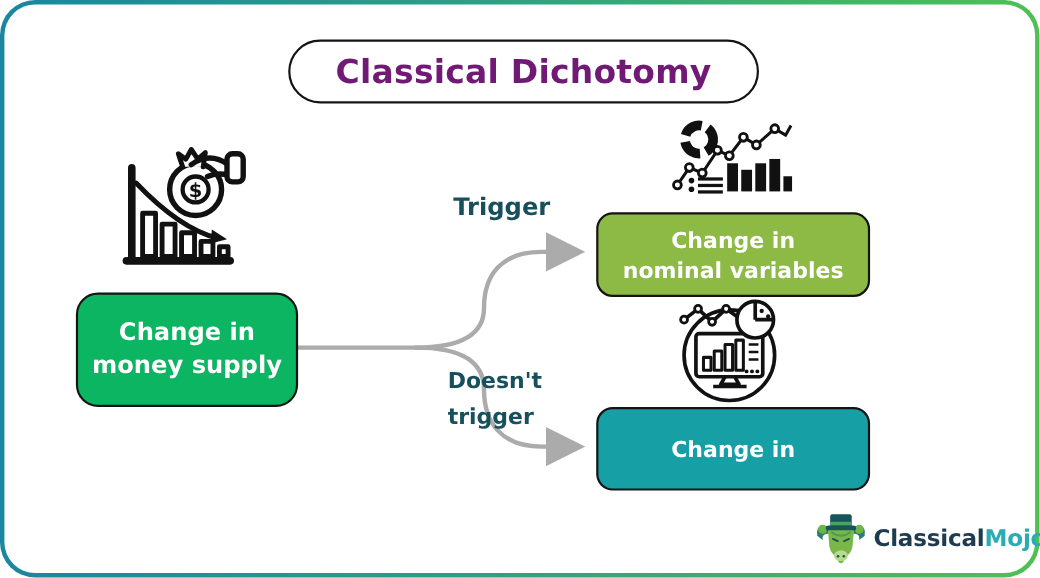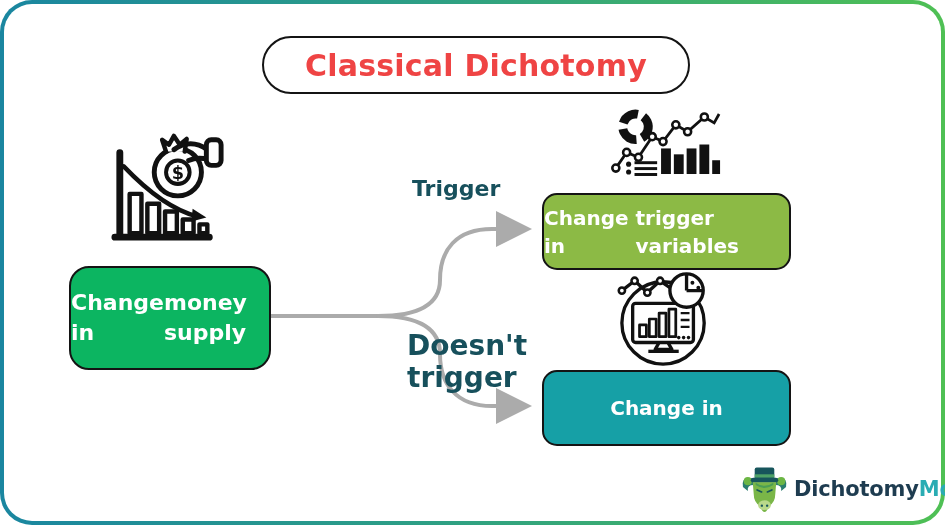--- a/index.html
+++ b/index.html
@@ -10,33 +10,33 @@
     border-radius:32px;padding:4px;
   }
   .frame-inner{
     position:relative;width:100%;height:100%;background:#ffffff;border-radius:28px;box-sizing:border-box;
   }
   .abs{position:absolute;}
   .title-pill{
     left:258px;top:32px;width:428px;height:58px;box-sizing:border-box;
     border:2.5px solid #141414;border-radius:32px;
     display:flex;align-items:center;justify-content:center;
-    font-size:30px;font-weight:bold;color:#ef4444;letter-spacing:.2px;
+    font-size:30px;font-weight:bold;color:#701a75;letter-spacing:.2px;
   }
   .node{
     box-sizing:border-box;border:2.5px solid #141414;
-    display:flex;flex-direction:row;align-items:center;justify-content:center;
-    color:#ffffff;font-weight:bold;text-align:left;
+    display:flex;flex-direction:column;align-items:center;justify-content:center;
+    color:#ffffff;font-weight:bold;text-align:center;
   }
   .node-money{left:65px;top:262px;width:202px;height:104px;border-radius:20px;background:#0cb561;font-size:22px;line-height:30px;}
   .node-nominal{left:538px;top:189px;width:249px;height:77px;border-radius:15px;background:#8cba45;font-size:20px;line-height:28px;}
   .node-real{left:538px;top:366px;width:249px;height:76px;border-radius:15px;background:#16a0a6;font-size:20px;line-height:28px;}
   .edge-label{color:#17505c;font-weight:bold;}
   .lbl-trigger{left:408px;top:172px;width:110px;font-size:22px;}
-  .lbl-no-trigger{left:403px;top:326px;width:118px;font-size:28px;line-height:32px;}
+  .lbl-no-trigger{left:403px;top:326px;width:118px;font-size:20px;line-height:32px;}
   .icon{pointer-events:none;}
   .arrows{left:0;top:0;width:945px;height:525px;pointer-events:none;}
   .brand{left:736px;top:459px;height:52px;display:flex;align-items:center;gap:5px;}
   .brand-text{font-size:21px;font-weight:bold;letter-spacing:-.2px;}
   .brand-text .p1{color:#1e3c50;}
   .brand-text .p2{color:#2aacb3;}
 </style>
 </head>
 <body>
 
@@ -118,21 +118,21 @@
         <rect x="56" y="41" width="10" height="26"></rect>
         <rect x="69" y="47" width="10" height="20"></rect>
         <rect x="82" y="41" width="10" height="26"></rect>
         <rect x="95" y="37" width="10" height="30"></rect>
         <rect x="108" y="53" width="8" height="14"></rect>
       </g>
     </svg>
 
     <div class="abs node node-nominal">
       <span>Change in</span>
-      <span>trigger variables</span>
+      <span>nominal variables</span>
     </div>
 
     <svg class="abs icon" style="left:612px;top:266px;" width="98" height="98" viewBox="0 0 100 100">
       <g stroke="#111" fill="none" stroke-width="3.4" stroke-linejoin="round">
         <circle cx="48" cy="54" r="42"></circle>
         <polyline points="6,21 19,11 32,23 45,11 55,18"></polyline>
         <g fill="#fff" stroke-width="2.6">
           <circle cx="6" cy="21" r="3.2"></circle>
             <circle cx="19" cy="11" r="3.2"></circle>
           <circle cx="32" cy="23" r="3.2"></circle>
@@ -176,18 +176,18 @@
         <rect x="15" y="10" width="20" height="3.5" fill="#4da167"></rect>
         <rect x="11" y="13.5" width="28" height="5" rx="2.5" fill="#17555c"></rect>
         <path d="M13,18 H37 L36,30 Q36,38 30,42 L27,47.5 Q25,49.5 23,47.5 L20,42 Q14,38 14,30 Z" fill="#7ab648"></path>
         <path d="M16,18.5 Q25,25 34,18.5 L34,21 Q25,27 16,21 Z" fill="#4c9e54"></path>
         <ellipse cx="25" cy="41.5" rx="6.5" ry="5" fill="#b9d98b"></ellipse>
         <circle cx="22.3" cy="42" r="1.2" fill="#17555c"></circle>
         <circle cx="27.7" cy="42" r="1.2" fill="#17555c"></circle>
         <path d="M17.5,26 l4.5,2 M32.5,26 l-4.5,2" stroke="#17555c" stroke-width="1.8" stroke-linecap="round" fill="none"></path>
       </svg>
       <div class="brand-text">
-        <span class="p1">Dichotomy</span><span class="p2">Mojo</span>
+        <span class="p1">Classical</span><span class="p2">Mojo</span>
       </div>
     </div>
 
   </div>
 </div>
 
 </body></html>

